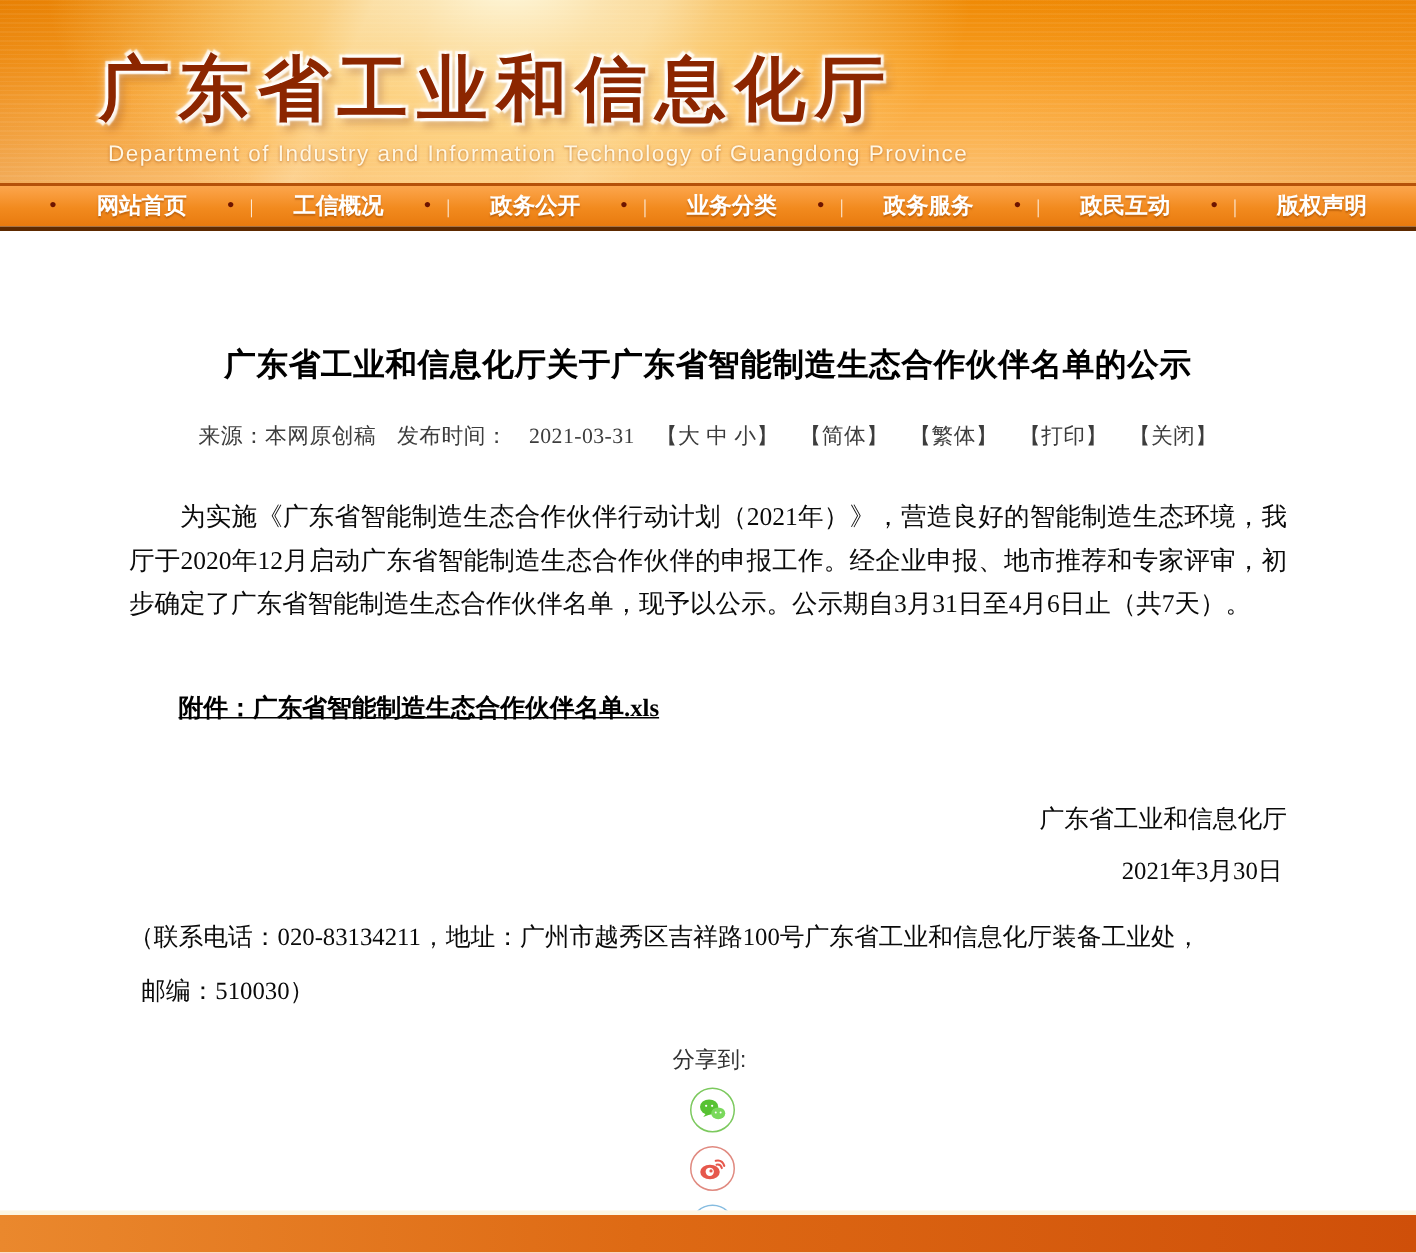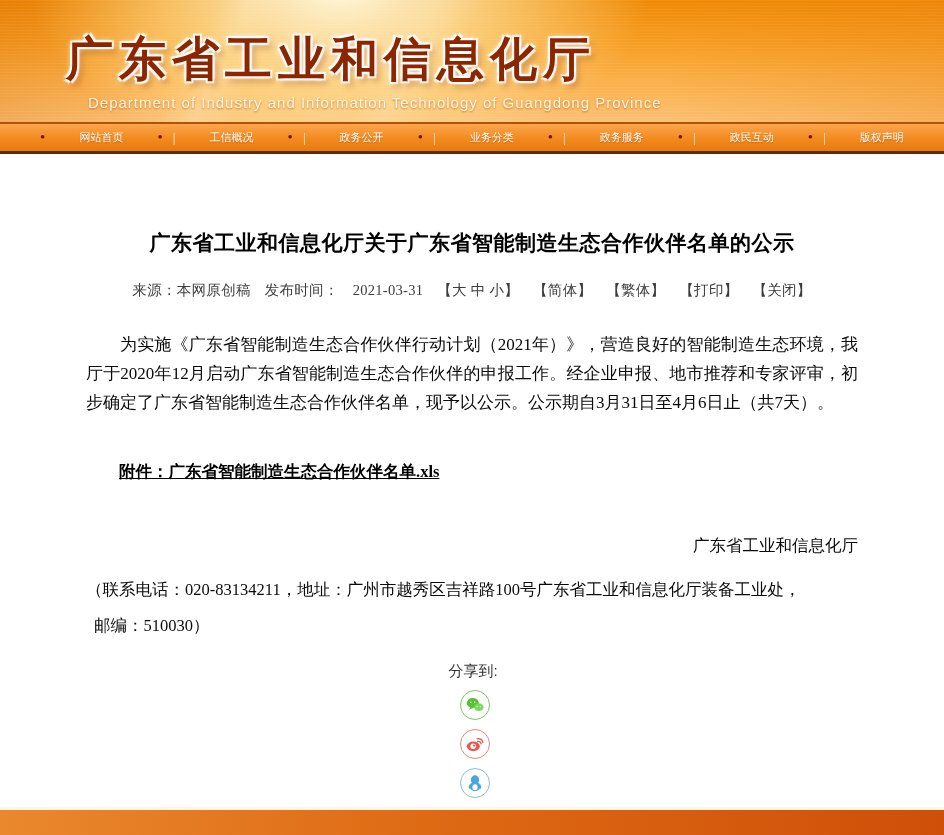--- a/index.html
+++ b/index.html
@@ -27,37 +27,37 @@
     color:#8c2600;
     text-shadow:
       -2px -2px 1px rgba(255,255,255,.85),
        2px -2px 1px rgba(255,255,255,.85),
       -2px  2px 1px rgba(255,255,255,.85),
        2px  2px 1px rgba(255,255,255,.85),
        0 0 7px rgba(255,255,255,.9),
        4px 5px 6px rgba(140,55,0,.45);
   }
   .banner-sub {
-    position:absolute; left:88px; top:94px;
+    position:absolute; left:72px; top:94px;
     font-family:"Liberation Sans","DejaVu Sans",sans-serif;
     font-size:15px; letter-spacing:1px; color:#fff6e2;
     text-shadow:0 1px 2px rgba(165,75,0,.65);
   }
 
   
   .nav {
     flex:none; height:30px;
     border-bottom:3px solid #5e2a00;
     background:linear-gradient(180deg,#fca64d 0%, #f28a1e 55%, #e87a0e 100%);
     display:flex; align-items:center; justify-content:space-evenly;
     padding:0 6px;
   }
   .nav-item {
     font-family:"Liberation Sans","DejaVu Sans",sans-serif;
-    font-size:11px; font-weight:normal; color:#ffffff;
+    font-size:15px; font-weight:bold; color:#ffffff;
     text-decoration:none; cursor:pointer;
     text-shadow:0 1px 1px rgba(150,70,0,.5);
     white-space:nowrap;
   }
   .nav-sep { display:flex; align-items:center; gap:10px; }
   .nav-dot { color:#6d1400; font-size:15px; line-height:1; }
   .nav-pipe { color:rgba(255,255,255,.85); font-size:13px; }
 
   
   main { flex:1 1 auto; overflow:hidden; padding:0 86px; color:#0a0a0a;margin-top:13px; }
@@ -176,20 +176,21 @@
   </div>
 
   <p class="para para-1">为实施《广东省智能制造生态合作伙伴行动计划（2021年）》，营造良好的智能制造生态环境，我厅于2020年12月启动广东省智能制造生态合作伙伴的申报工作。经企业申报、地市推荐和专家评审，初步确定了广东省智能制造生态合作伙伴名单，现予以公示。公示期自3月31日至4月6日止（共7天）。</p>
 
 
   <div>
     <a class="attachment">附件：广东省智能制造生态合作伙伴名单.xls</a>
   </div>
 
   <div class="signature">广东省工业和信息化厅</div>
+  <div class="signature-date">2021年3月30日</div>
 
   <p class="contact">
     <span>（联系电话：020-83134211，地址：广州市越秀区吉祥路100号广东省工业和信息化厅装备工业处，</span>
     <span class="contact-line2">邮编：510030）</span>
   </p>
 
   <div class="share-row">
     <span class="share-label">分享到:</span>
 
     <span class="share-icon wechat">

